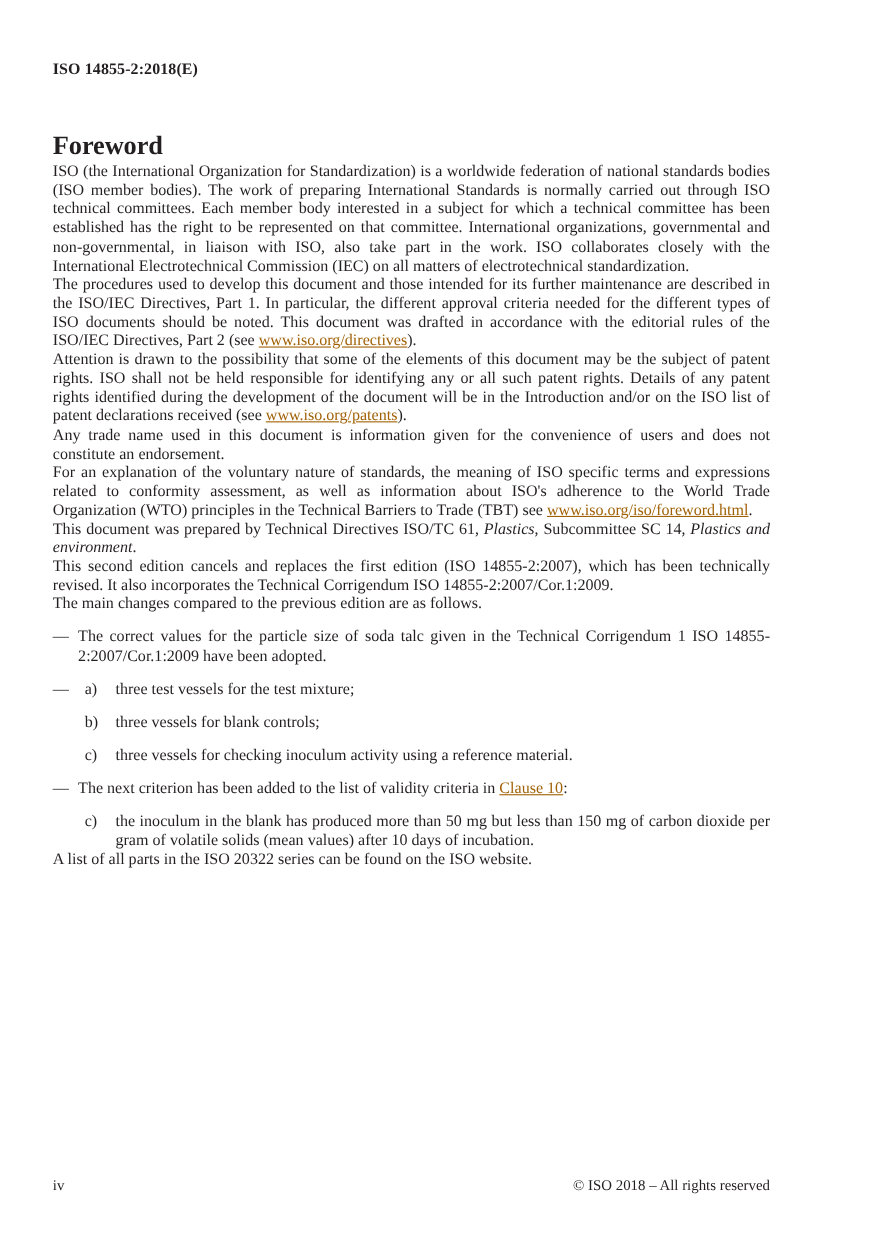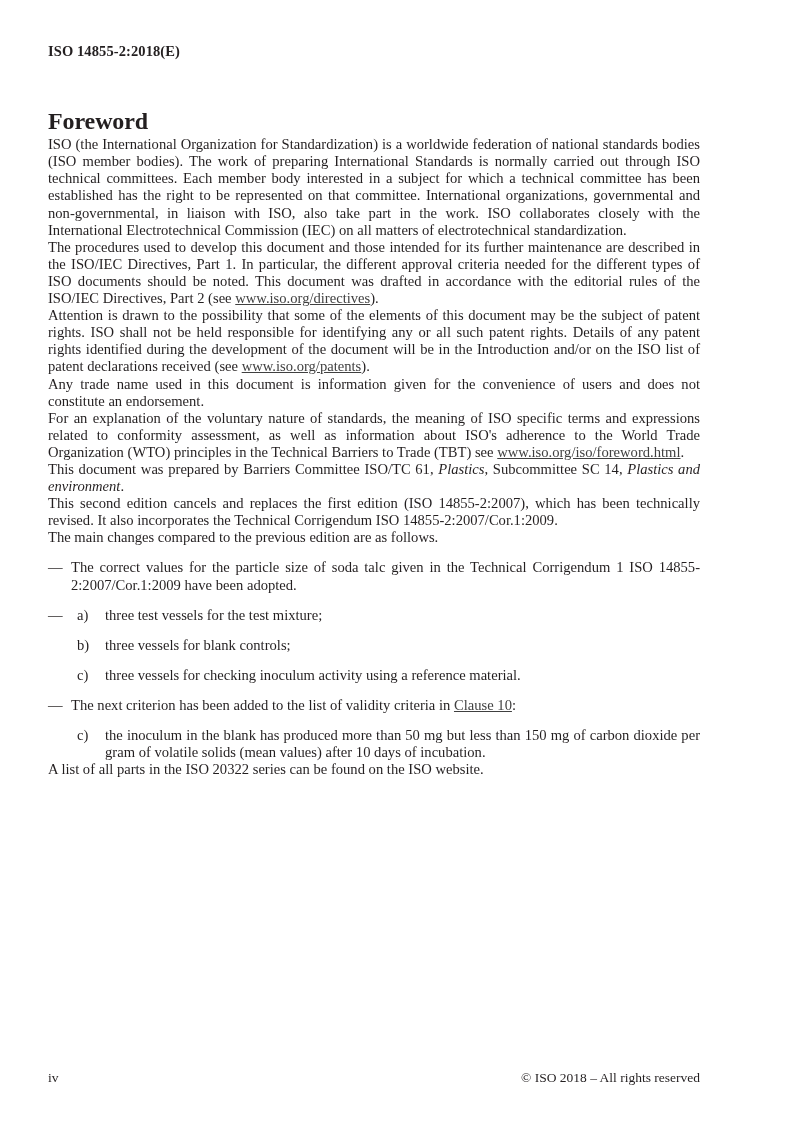--- a/index.html
+++ b/index.html
@@ -16,21 +16,21 @@
     width: 793px;
     height: 1122px;
     margin: 0 auto;
     background: #ffffff;
     overflow: hidden;
     box-sizing: border-box;
   }
   .content {
     position: absolute;
     left: 48px;
-    top: 0;
+    top: 12px;
     width: 652px;
   }
   .doc-header {
     margin-top: 43px;
     font-size: 14.5px;
     font-weight: bold;
     letter-spacing: 0.1px;
     line-height: 1.2;
   }
   h1.foreword-title {
@@ -46,21 +46,21 @@
     line-height: 17.1px;
     text-align: justify;
     text-justify: inter-word;
     hyphens: none;
   }
   .gap-first { margin-top: 28px; }
   .gap { margin-top: 14.5px; }
   .gap-list { margin-top: 13px; }
 
   a.link {
-    color: #404040;
+    color: #a16207;
     text-decoration: underline;
   }
   em, .it {
     font-style: italic;
   }
 
   
   .dash-item {
     position: relative;
     padding-left: 23px;
@@ -121,21 +121,21 @@
     <p class="para gap-first">ISO (the International Organization for Standardization) is a worldwide federation of national standards bodies (ISO member bodies). The work of preparing International Standards is normally carried out through ISO technical committees. Each member body interested in a subject for which a technical committee has been established has the right to be represented on that committee. International organizations, governmental and non-governmental, in liaison with ISO, also take part in the work. ISO collaborates closely with the International Electrotechnical Commission (IEC) on all matters of electrotechnical standardization.</p>
 
     <p class="para gap"><span>The procedures used to develop this document and those intended for its further maintenance are described in the ISO/IEC Directives, Part 1. In particular, the different approval criteria needed for the different types of ISO documents should be noted. This document was drafted in accordance with the editorial rules of the ISO/IEC Directives, Part 2 (see </span><a class="link" href="#">www.iso.org/directives</a><span>).</span></p>
 
     <p class="para gap"><span>Attention is drawn to the possibility that some of the elements of this document may be the subject of patent rights. ISO shall not be held responsible for identifying any or all such patent rights. Details of any patent rights identified during the development of the document will be in the Introduction and/or on the ISO list of patent declarations received (see </span><a class="link" href="#">www.iso.org/patents</a><span>).</span></p>
 
     <p class="para gap">Any trade name used in this document is information given for the convenience of users and does not constitute an endorsement.</p>
 
     <p class="para gap"><span>For an explanation of the voluntary nature of standards, the meaning of ISO specific terms and expressions related to conformity assessment, as well as information about ISO's adherence to the World Trade Organization (WTO) principles in the Technical Barriers to Trade (TBT) see </span><a class="link" href="#">www.iso.org/iso/foreword.html</a><span>.</span></p>
 
-    <p class="para gap"><span>This document was prepared by Barriers Committee ISO/TC 61, </span><em class="it">Plastics</em><span>, Subcommittee SC 14, </span><em class="it">Plastics and environment</em><span>.</span></p>
+    <p class="para gap"><span>This document was prepared by Technical Directives ISO/TC 61, </span><em class="it">Plastics</em><span>, Subcommittee SC 14, </span><em class="it">Plastics and environment</em><span>.</span></p>
 
     <p class="para gap">This second edition cancels and replaces the first edition (ISO 14855-2:2007), which has been technically revised. It also incorporates the Technical Corrigendum ISO 14855-2:2007/Cor.1:2009.</p>
 
     <p class="para gap">The main changes compared to the previous edition are as follows.</p>
 
     <div class="dash-item gap-list">
       <span class="marker">—</span>
       <span>The correct values for the particle size of soda talc given in the Technical Corrigendum 1 ISO 14855-2:2007/Cor.1:2009 have been adopted.</span>
     </div>
 

